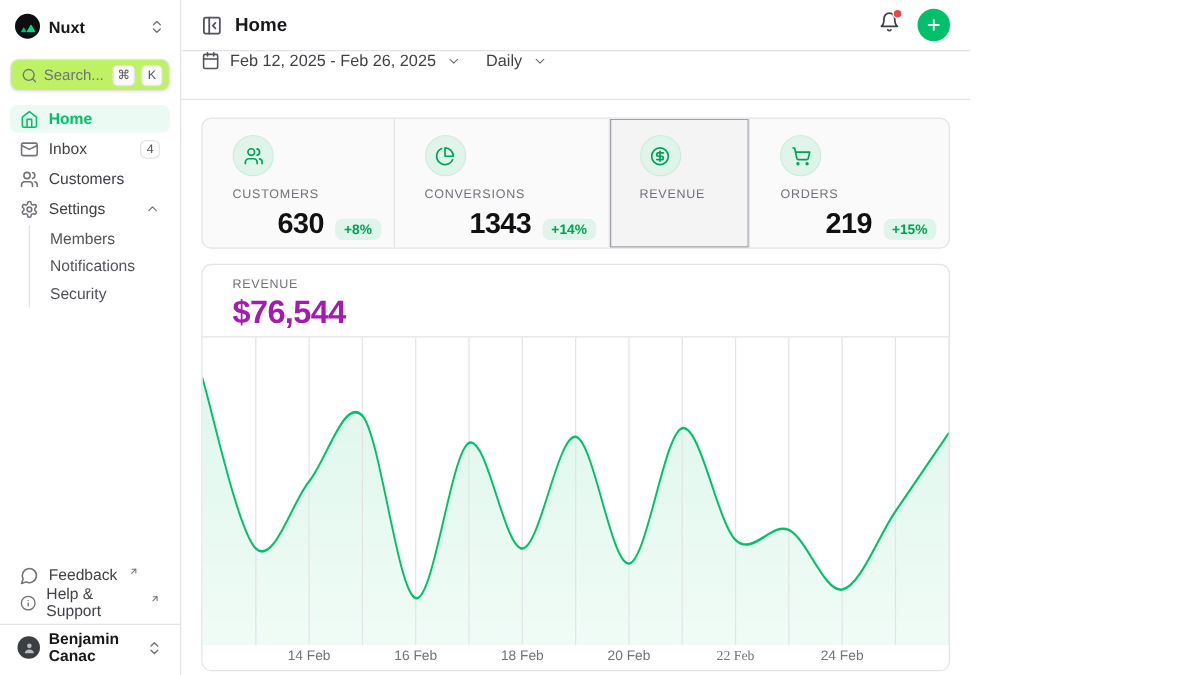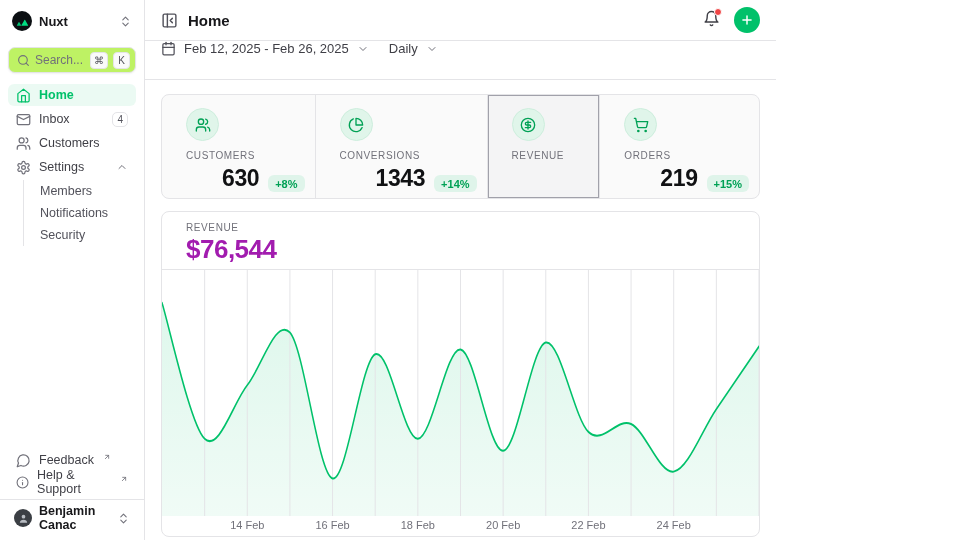--- a/index.html
+++ b/index.html
@@ -355,20 +355,20 @@
                 <line x1="790" x2="790" y1="0" y2="247" stroke="#e4e4e7" stroke-width="1" vector-effect="non-scaling-stroke"></line>
               </g>
             <path id="line-path" fill="none" stroke-width="2" stroke-linejoin="round" stroke-linecap="round" d="M0,32.93333333333334C9.404761904761905,55.66771771771772,37.61904761904762,155.58033033033033,56.42857142857143,169.33963963963964C75.23809523809524,183.09894894894896,94.04761904761905,133.2539039039039,112.85714285714286,115.48918918918918C131.66666666666666,97.72447447447446,150.47619047619048,47.13768768768767,169.28571428571428,62.75135135135133C188.09523809523807,78.365015015015,206.9047619047619,205.53663663663664,225.71428571428572,209.17117117117118C244.52380952380955,212.80570570570572,263.33333333333337,91.19714714714715,282.14285714285717,84.55855855855856C300.95238095238096,77.91996996996997,319.76190476190476,170.15555555555557,338.57142857142856,169.33963963963964C357.38095238095235,168.52372372372372,376.1904761904762,77.66036036036037,395,79.66306306306308C413.8095238095238,81.66576576576578,432.61904761904765,182.50555555555556,451.42857142857144,181.35585585585585C470.23809523809524,180.20615615615614,489.04761904761904,75.91726726726728,507.85714285714283,72.76486486486488C526.6666666666666,69.61246246246247,545.4761904761905,148.83048048048047,564.2857142857143,162.44144144144144C583.0952380952382,176.0524024024024,601.9047619047619,147.79204204204203,620.7142857142857,154.43063063063062C639.5238095238094,161.0692192192192,658.3333333333333,204.7578078078078,677.1428571428571,202.27297297297298C695.952380952381,199.78813813813815,714.7619047619047,160.45505705705705,733.5714285714286,139.52162162162162C752.3809523809524,118.58818618618618,780.5952380952381,87.14723723723723,790,76.67236036036036" stroke="#00C16A"></path>
           </svg>
         </div>
         <div class="chart-xaxis" id="chart-xaxis">
             <span style="left: 14.2857%;">14 Feb</span>
             <span style="left: 28.5714%;">16 Feb</span>
             <span style="left: 42.8571%;">18 Feb</span>
             <span style="left: 57.1429%;">20 Feb</span>
-            <span style="left: 71.4286%;">22 Feb</span>
+            <span style="left: 71.4286%; font-family: Liberation Serif, serif;">22 Feb</span>
             <span style="left: 85.7143%;">24 Feb</span>
           </div>
       </div>
 
     </div>
   </main>
 </div>
 
 </body></html>

